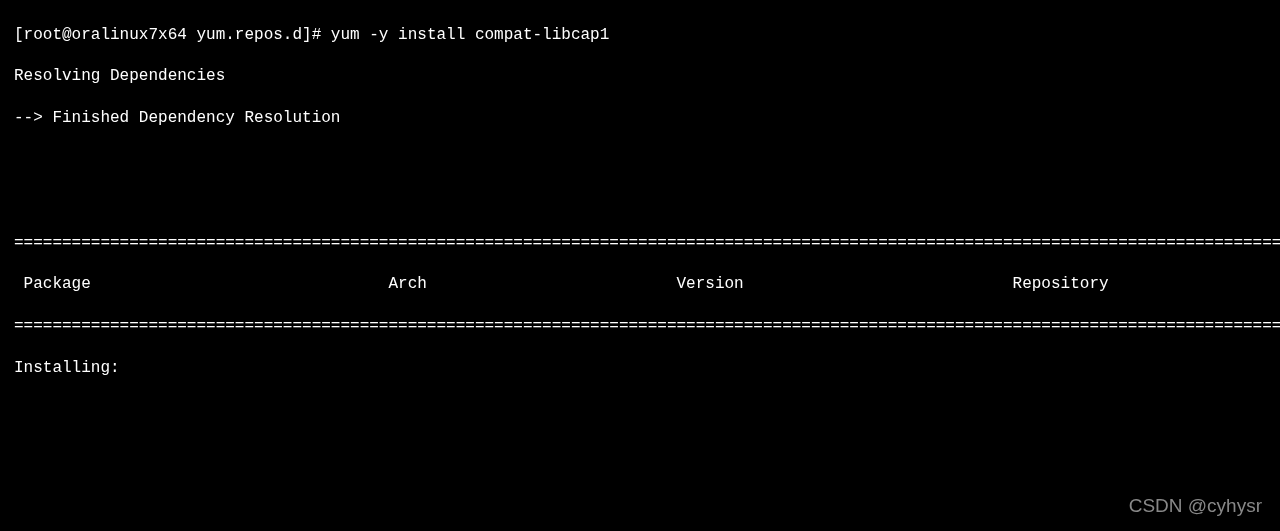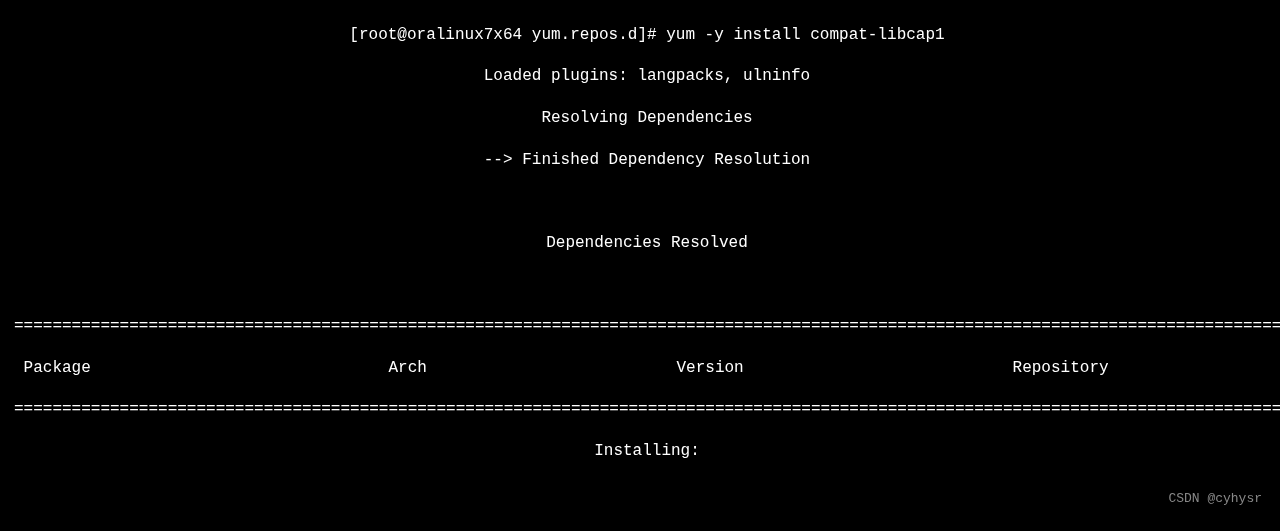--- a/index.html
+++ b/index.html
@@ -18,41 +18,38 @@
       height: 531px;
       overflow: hidden;
       position: relative;
     }
     .terminal {
       white-space: pre;
       padding-left: 14px;
     }
     .line {
       display: block;
-      text-align: center;
     }
     .watermark {
       position: absolute;
-      bottom: 23px;
+      bottom: 12px;
       right: 18px;
       color: #888888;
-      font-size: 13px;
-      font-family: Liberation Mono, monospace;
+      font-size: 19px;
+      font-family: Liberation Sans, sans-serif;
     }
   </style>
 </head>
 <body>
 
 <div class="terminal">
 <span class="line"><span>[root@oralinux7x64 yum.repos.d]# </span><span>yum -y install compat-libcap1</span></span>
-<span class="line">Loaded plugins: langpacks, ulninfo</span>
 <span class="line">Resolving Dependencies</span>
 <span class="line">--&gt; Finished Dependency Resolution</span>
 <span class="line"> </span>
-<span class="line">Dependencies Resolved</span>
 <span class="line"> </span>
 <span class="line">==============================================================================================================================================</span>
 <span class="line"> Package                               Arch                          Version                            Repository                         Size</span>
 <span class="line">==============================================================================================================================================</span>
 <span class="line">Installing:</span>
 
 
 
 
 

